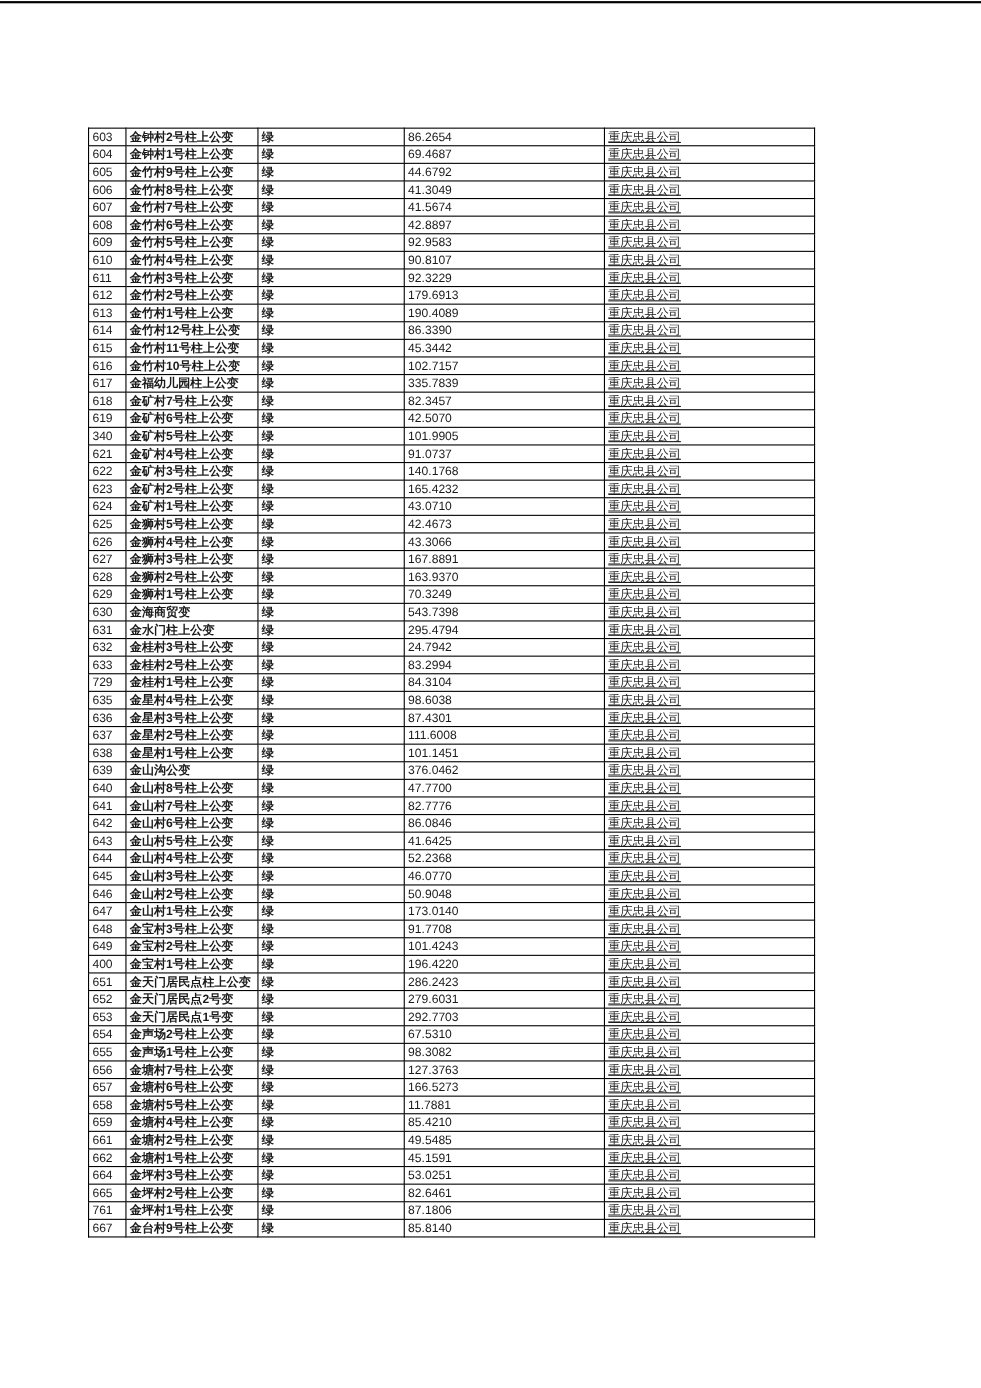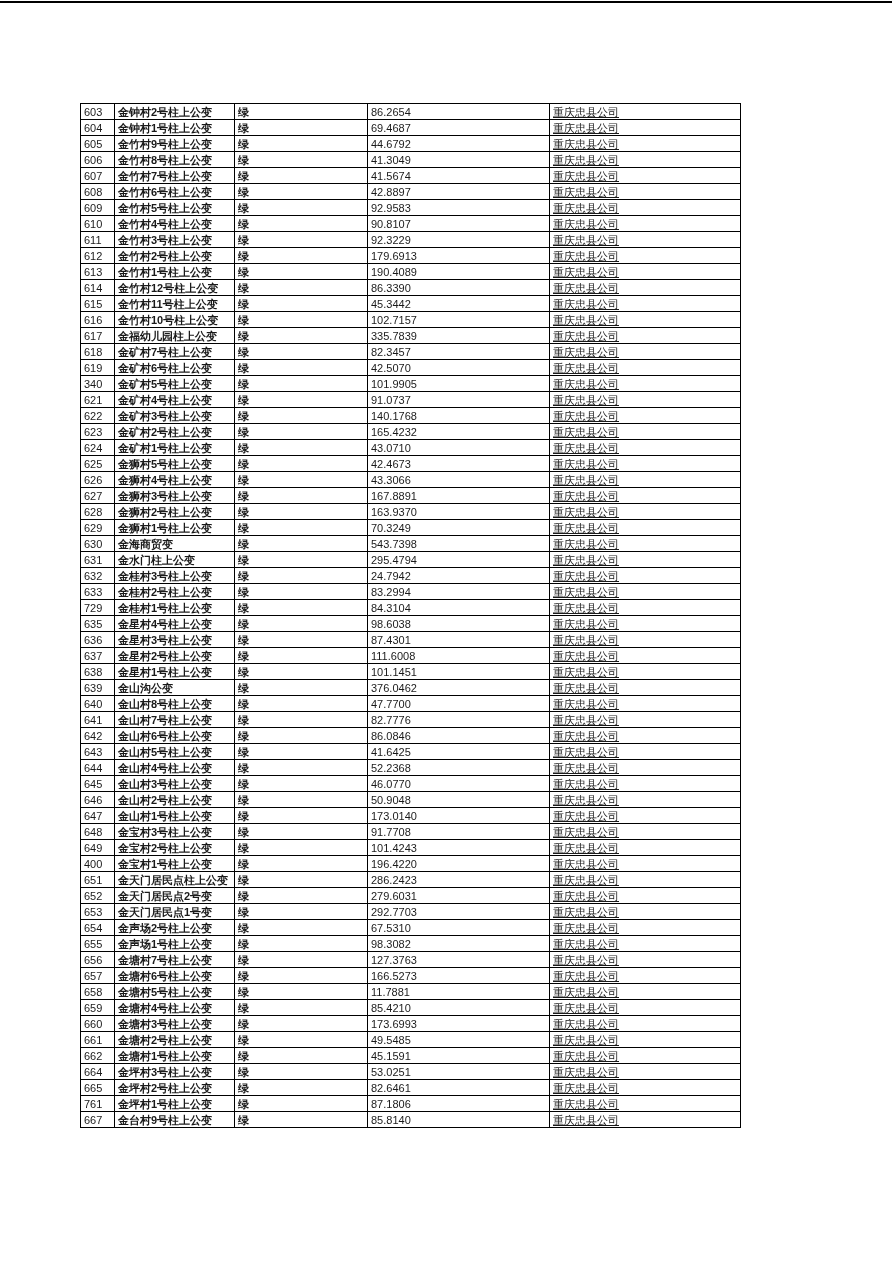--- a/index.html
+++ b/index.html
@@ -18,21 +18,21 @@
     position: absolute;
     top: 1px;
     left: 0;
     width: 892px;
     height: 2px;
     background: #000000;
   }
   table.data-grid {
     position: absolute;
     left: 80px;
-    top: 103px;
+    top: 116px;
     border-collapse: collapse;
     table-layout: fixed;
     width: 648px;
   }
   table.data-grid td {
     border: 1px solid #000000;
     height: 15px;
     padding: 0 2px 0 3px;
     font-size: 11px;
     line-height: 14px;
@@ -511,27 +511,20 @@
   </tr>
 
   <tr>
     <td class="col-id">659</td>
     <td class="col-name">金塘村4号柱上公变</td>
     <td class="col-status">绿</td>
     <td class="col-value">85.4210</td>
     <td class="col-company"><span>重庆忠县公司</span></td>
   </tr>
 
-  <tr>
-    <td class="col-id">660</td>
-    <td class="col-name">金塘村3号柱上公变</td>
-    <td class="col-status">绿</td>
-    <td class="col-value">173.6993</td>
-    <td class="col-company"><span>重庆忠县公司</span></td>
-  </tr>
 
   <tr>
     <td class="col-id">661</td>
     <td class="col-name">金塘村2号柱上公变</td>
     <td class="col-status">绿</td>
     <td class="col-value">49.5485</td>
     <td class="col-company"><span>重庆忠县公司</span></td>
   </tr>
 
   <tr>

